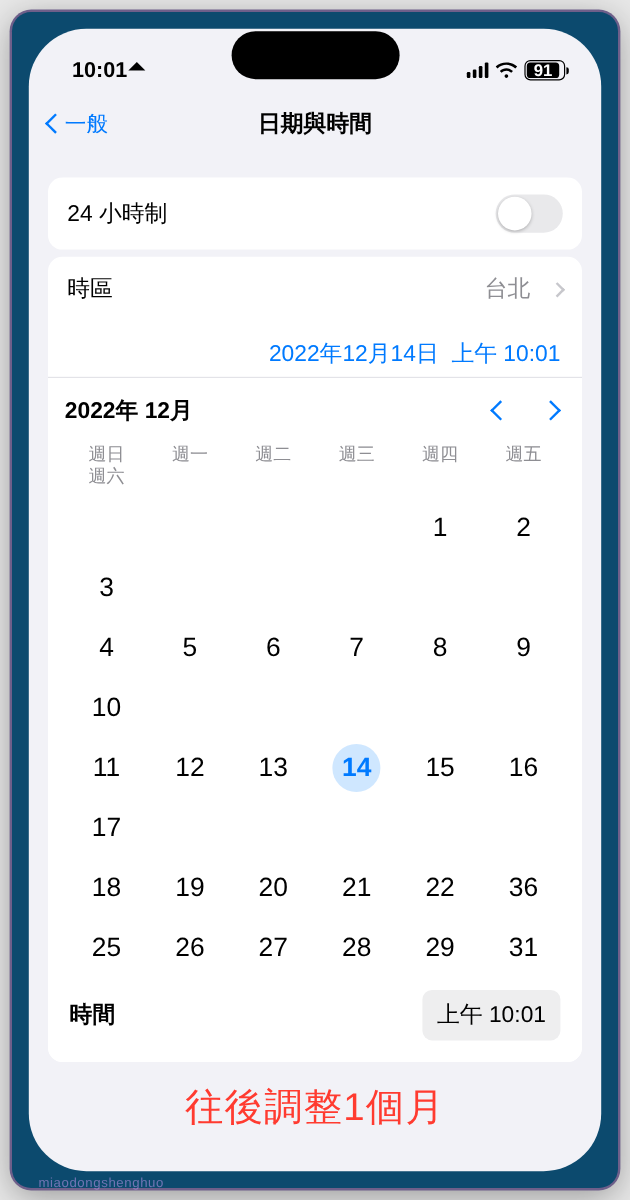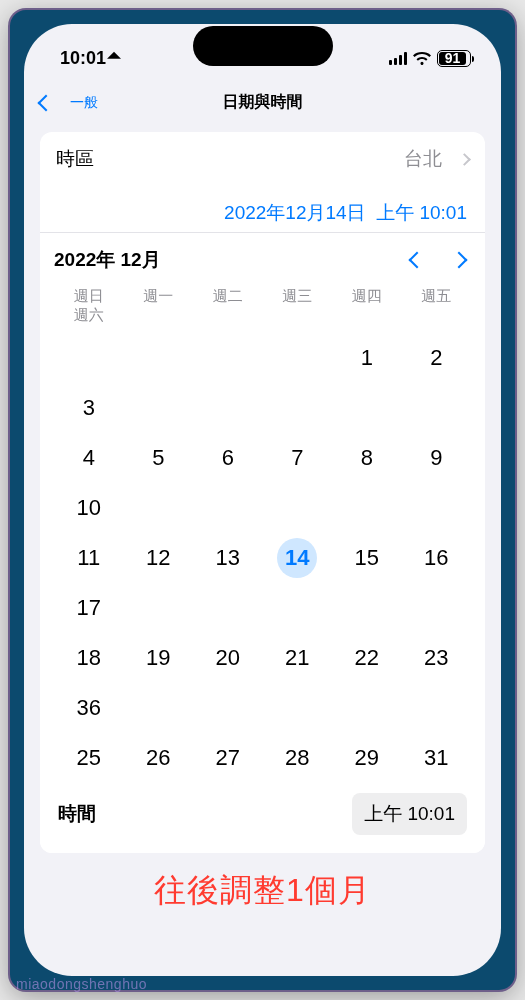--- a/index.html
+++ b/index.html
@@ -69,23 +69,23 @@
     .battery::after{ content:""; position:absolute; right:-4px; top:5px; width:2.5px; height:6px; background:#000; border-radius:0 2px 2px 0;}
     .battery-fill{ background:#000; color:#fff; height:100%; border-radius:3px; display:flex; align-items:center; justify-content:center; width:90%; }
     .nav-bar {
       height: 46px;
       display:flex; align-items:center; justify-content:center;
       position:relative;
       border-bottom: .5px solid transparent;
     }
     .nav-back {
       position:absolute; left:16px; display:flex; align-items:center;
-      color:#007aff; font-size:14px; gap:18px;
-    }
-    .nav-title { font-size:16px; font-weight:600; }
+      color:#007aff; font-size:18px; gap:2px;
+    }
+    .nav-title { font-size:19px; font-weight:600; }
     .chev-left{
       display:inline-block; width:12px; height:12px;
       border-left:2.5px solid #007aff; border-bottom:2.5px solid #007aff;
       transform:rotate(45deg);
     }
 
     .content { padding: 0; }
     .group {
       background:#fff;
       margin: 22px 16px 0 16px;
@@ -157,22 +157,22 @@
       background:#eeeeef; border-radius:8px; padding:8px 12px;
       font-size:19px; font-weight:400; color:#000;
     }
 
     .annotation{
       color:#ff3b30; font-size:32px; font-weight:500; letter-spacing:1px;
       text-align:center; padding:16px 0 6px 0;
     }
 
     .watermark{
-      position:absolute; left:6px; bottom:-2px;
-      font-size:14px; color:#a68bd9; opacity:.65; letter-spacing:.5px;
+      position:absolute; left:22px; bottom:-2px;
+      font-size:11px; color:#a68bd9; opacity:.65; letter-spacing:.5px;
     }
   </style>
 </head>
 <body>
 
 <div class="phone">
   <div class="island"></div>
   <div class="screen">
 
     <div class="status-bar">
@@ -199,20 +199,28 @@
     <div class="nav-bar">
       <div class="nav-back">
         <span class="chev-left"></span>
         <span>一般</span>
       </div>
       <div class="nav-title">日期與時間</div>
     </div>
 
     <div class="content">
 
+      <div class="group">
+        <div class="row">
+          <span>24 小時制</span>
+          <div class="switch">
+            <div class="knob"></div>
+          </div>
+        </div>
+      </div>
 
 
       <div class="group" style="margin-top:6px">
         <div class="row">
           <span>時區</span>
           <span class="value">
             <span>台北</span>
             <span class="chev-right"></span>
           </span>
         </div>
@@ -318,23 +326,20 @@
                 <div class="day">
                   <span>20</span>
                 </div>
                 <div class="day">
                   <span>21</span>
                 </div>
                 <div class="day">
                   <span>22</span>
                 </div>
                 <div class="day">
-                  <span>23</span>
-                </div>
-                <div class="day">
                   <span>36</span>
                 </div>
               </div>
               <div class="day-row">
                 <div class="day">
                   <span>25</span>
                 </div>
                 <div class="day">
                   <span>26</span>
                 </div>

